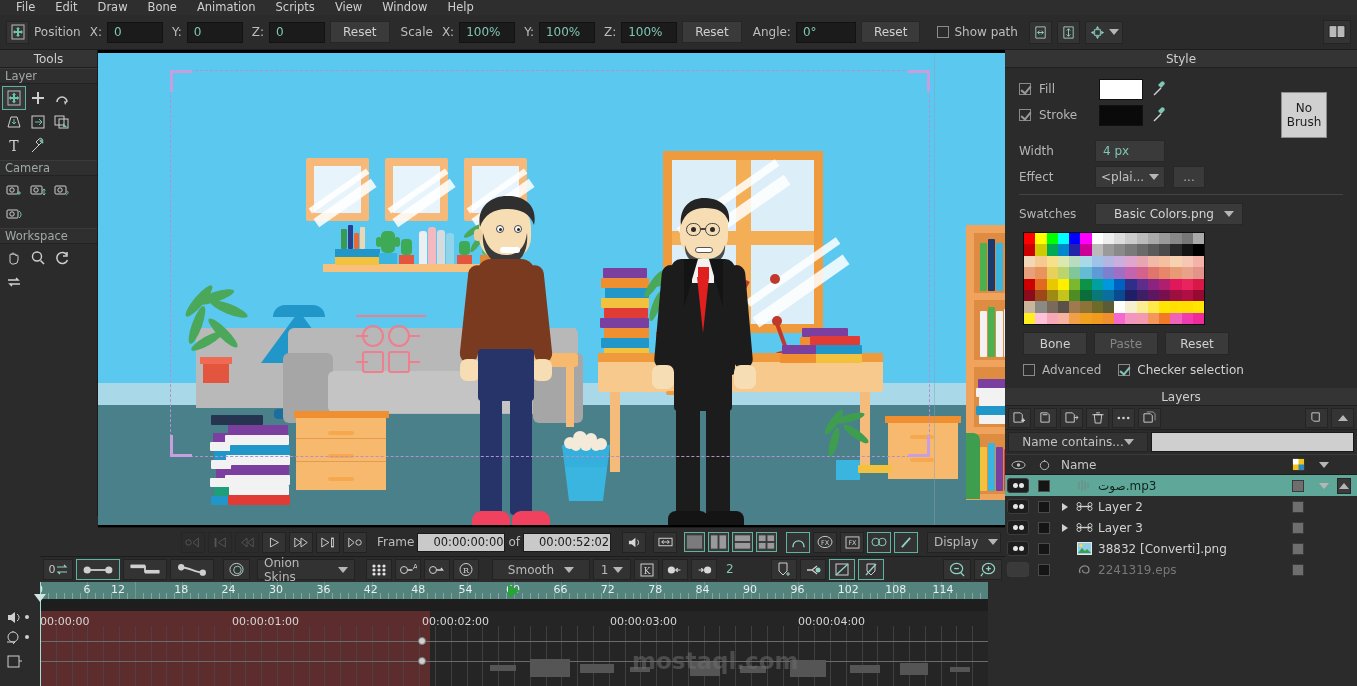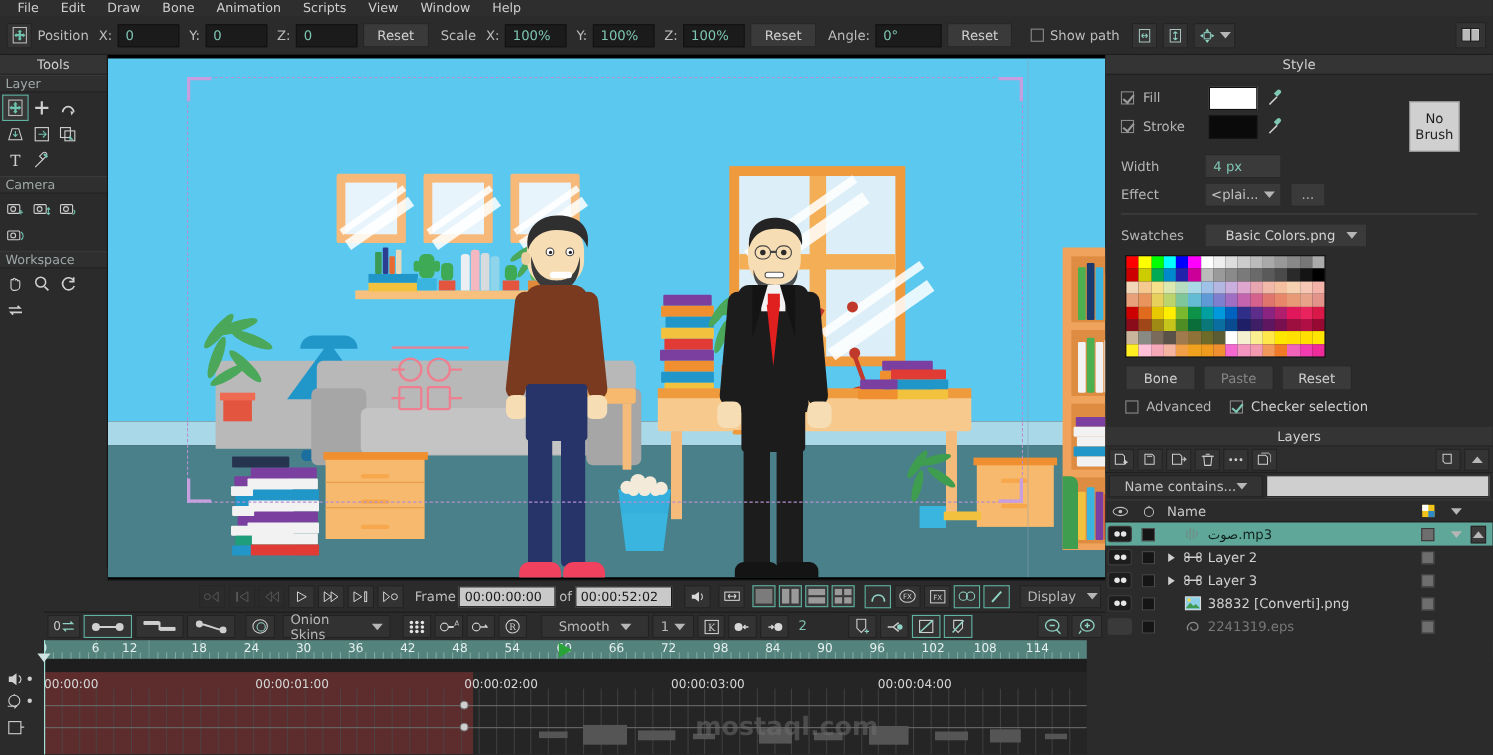--- a/index.html
+++ b/index.html
@@ -123,21 +123,21 @@
     background:#2b2b2b; border-top:1px solid #1c1c1c;
     display:flex; align-items:center; padding:0 4px; gap:3px;
   }
   .pbtn {
     width:24px; height:21px; background:#333; border:1px solid #222;
     display:flex; align-items:center; justify-content:center; cursor:default;
   }
   .pbtn.dis { opacity:.45; background:#2d2d2d; }
   .timefield {
     height:19px; background:#c9c9c9; border:1px solid #1a1a1a; color:#1a1a1a;
-    font-size:11.5px; padding:0 4px; display:flex; align-items:center;
+    font-size:11.5px; padding:0 15px; display:flex; align-items:center;
     font-family:"DejaVu Sans","Liberation Sans",sans-serif;
   }
   .viewbtn { width:21px;height:20px;border:1px solid #5fb3a1;background:#3a3a3a; }
 
   
   .tltoolbar {
     position:absolute; left:40px; top:556px; width:965px; height:26px;
     background:#2b2b2b; border-top:1px solid #1c1c1c;
     display:flex; align-items:center; padding:0 3px; gap:3px;
   }
@@ -1194,21 +1194,21 @@
         <div class="rlabel" style="left: 134.2px;">18</div>
         <div class="rlabel" style="left: 181.6px;">24</div>
         <div class="rlabel" style="left: 229px;">30</div>
         <div class="rlabel" style="left: 276.4px;">36</div>
         <div class="rlabel" style="left: 323.8px;">42</div>
         <div class="rlabel" style="left: 371.2px;">48</div>
         <div class="rlabel" style="left: 418.6px;">54</div>
         <div class="rlabel" style="left: 466px;">60</div>
         <div class="rlabel" style="left: 513.4px;">66</div>
         <div class="rlabel" style="left: 560.8px;">72</div>
-        <div class="rlabel" style="left: 608.2px;">98</div>
+        <div class="rlabel" style="left: 608.2px;">78</div>
         <div class="rlabel" style="left: 655.6px;">84</div>
         <div class="rlabel" style="left: 703px;">90</div>
         <div class="rlabel" style="left: 750.4px;">96</div>
         <div class="rlabel" style="left: 797.8px;">102</div>
         <div class="rlabel" style="left: 845.2px;">108</div>
         <div class="rlabel" style="left: 892.6px;">114</div>
       </div>
     <div class="greenmark" style="left:468px;top:2px;"></div>
   </div>
   <div class="ruler-scroll">

